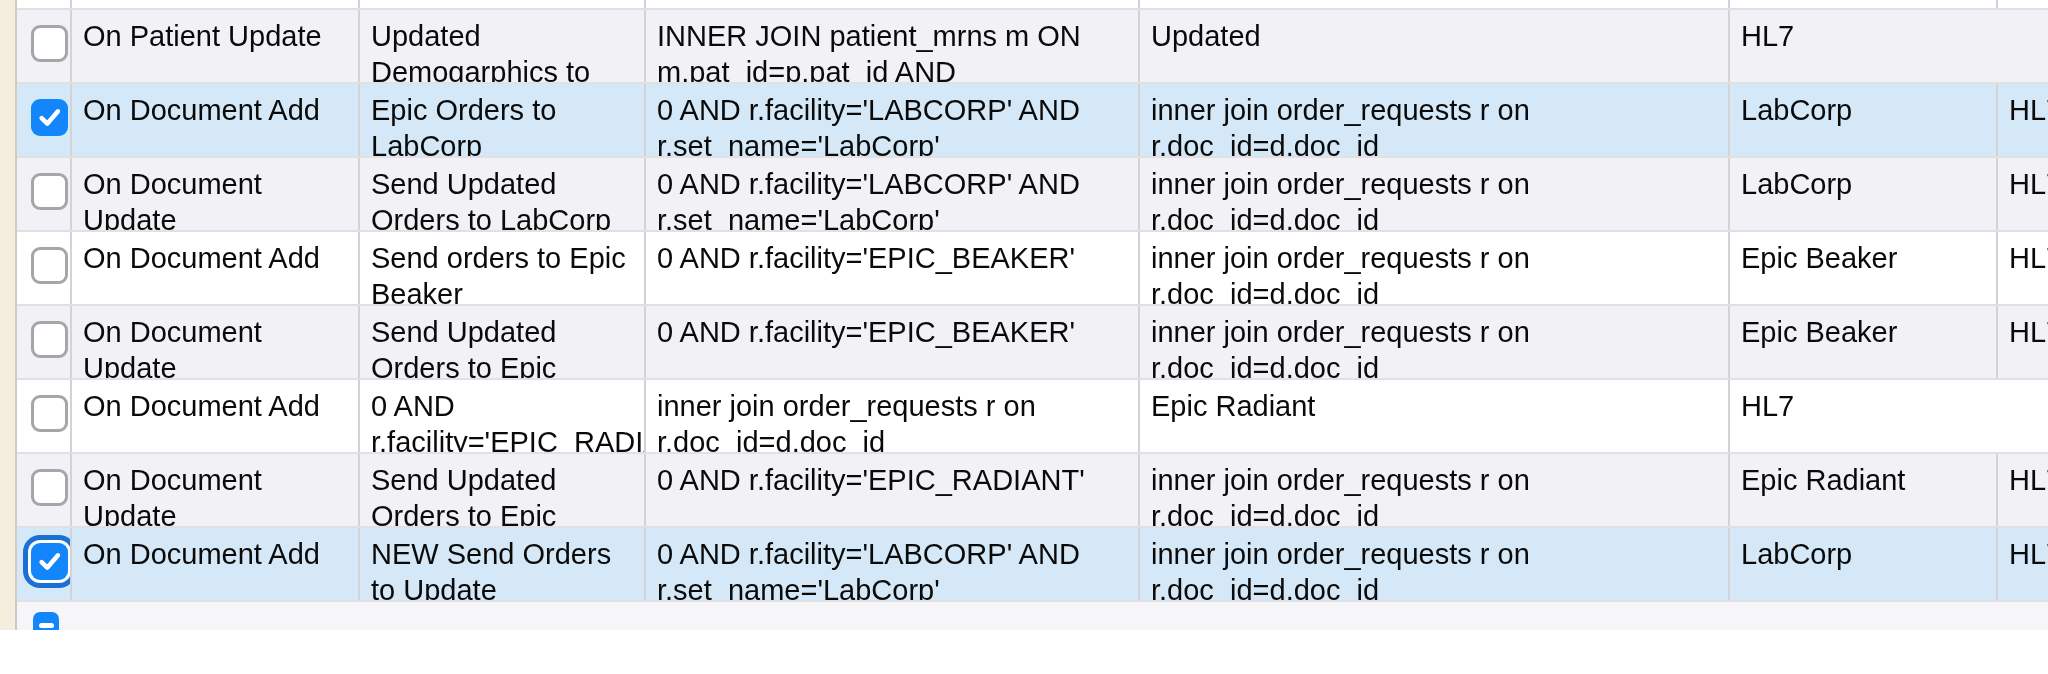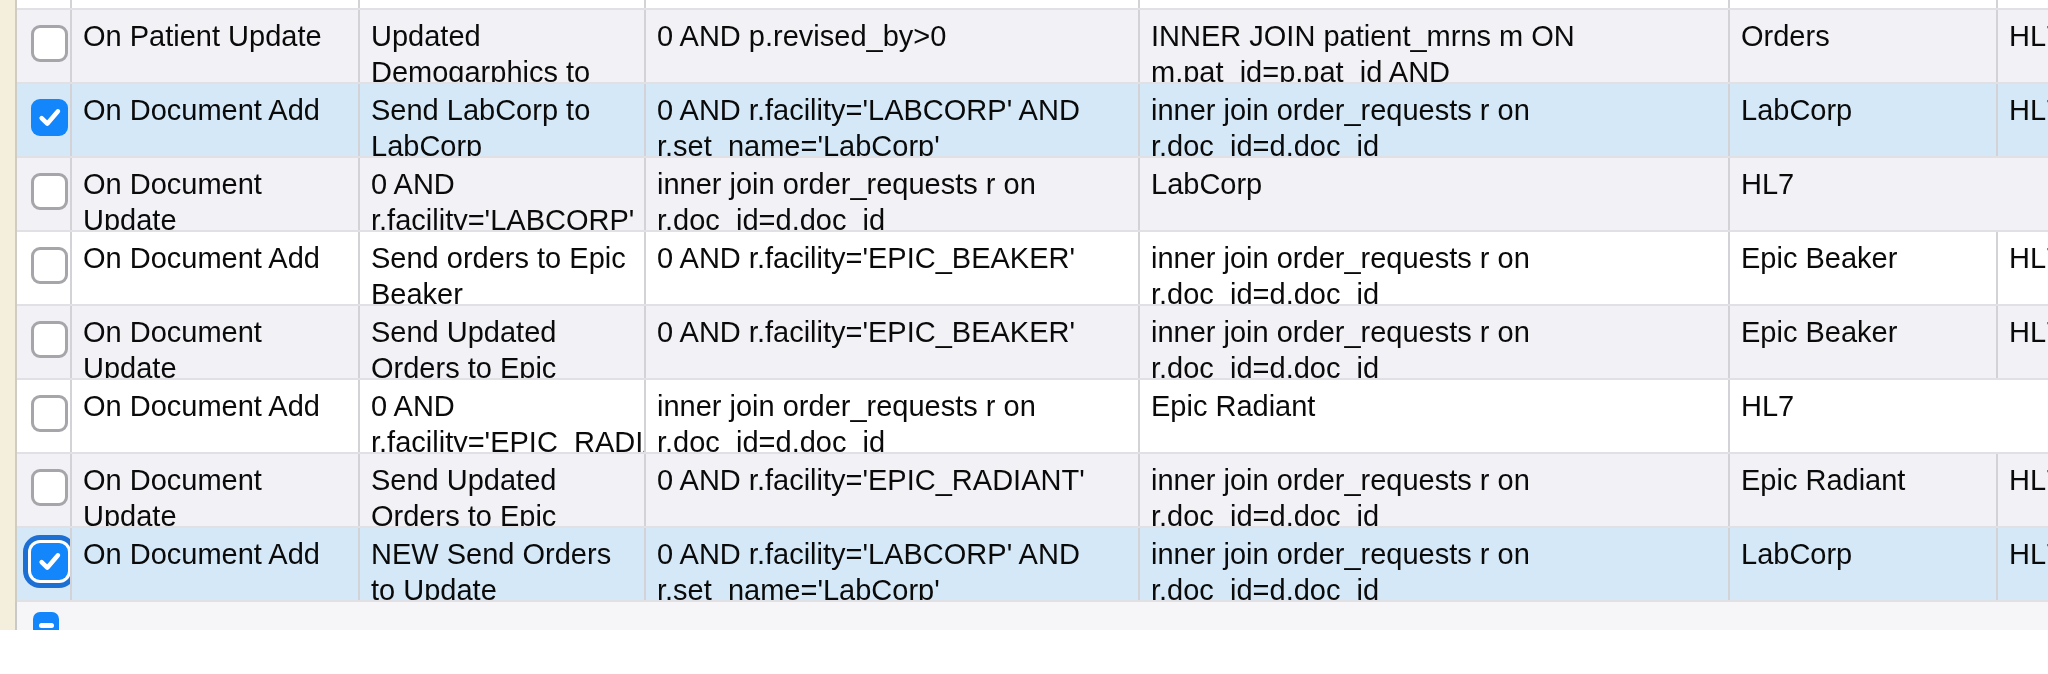--- a/index.html
+++ b/index.html
@@ -100,47 +100,47 @@
     </div>
     <div>
         <div class="grid-row row">
     <div class="cell cb-cell">
       <div class="cb unchecked" role="checkbox" aria-checked="false">
         
       </div>
     </div>
     <div class="cell">On Patient Update</div>
     <div class="cell">Updated Demogarphics to OpenPM</div>
-    <div class="cell">0 AND p.revised_by&gt;0</div>
     <div class="cell">INNER JOIN patient_mrns m ON m.pat_id=p.pat_id AND m.wc_partition='[PARTITION]'</div>
-    <div class="cell">Orders</div>
+    <div class="cell">Updated</div>
     <div class="cell" style="border-right:none">HL7</div>
   </div>
         <div class="grid-row row selected">
     <div class="cell cb-cell">
       <div class="cb checked" role="checkbox" aria-checked="true">
         <svg class="check" viewBox="0 0 24 24">
           <path d="M5 12.5l5 5 9.5-11" stroke="#ffffff" stroke-width="4" fill="none" stroke-linecap="round" stroke-linejoin="round"></path>
         </svg>
       </div>
     </div>
     <div class="cell">On Document Add</div>
-    <div class="cell">Send LabCorp to LabCorp</div>
+    <div class="cell">Epic Orders to LabCorp</div>
     <div class="cell">0 AND r.facility='LABCORP' AND r.set_name='LabCorp'</div>
     <div class="cell">inner join order_requests r on r.doc_id=d.doc_id</div>
     <div class="cell">LabCorp</div>
     <div class="cell" style="border-right:none">HL7</div>
   </div>
         <div class="grid-row row">
     <div class="cell cb-cell">
       <div class="cb unchecked" role="checkbox" aria-checked="false">
         
       </div>
     </div>
     <div class="cell">On Document Update</div>
+    <div class="cell">Send Updated Orders to LabCorp</div>
     <div class="cell">0 AND r.facility='LABCORP' AND r.set_name='LabCorp'</div>
     <div class="cell">inner join order_requests r on r.doc_id=d.doc_id</div>
     <div class="cell">LabCorp</div>
     <div class="cell" style="border-right:none">HL7</div>
   </div>
         <div class="grid-row row">
     <div class="cell cb-cell">
       <div class="cb unchecked" role="checkbox" aria-checked="false">
         
       </div>

